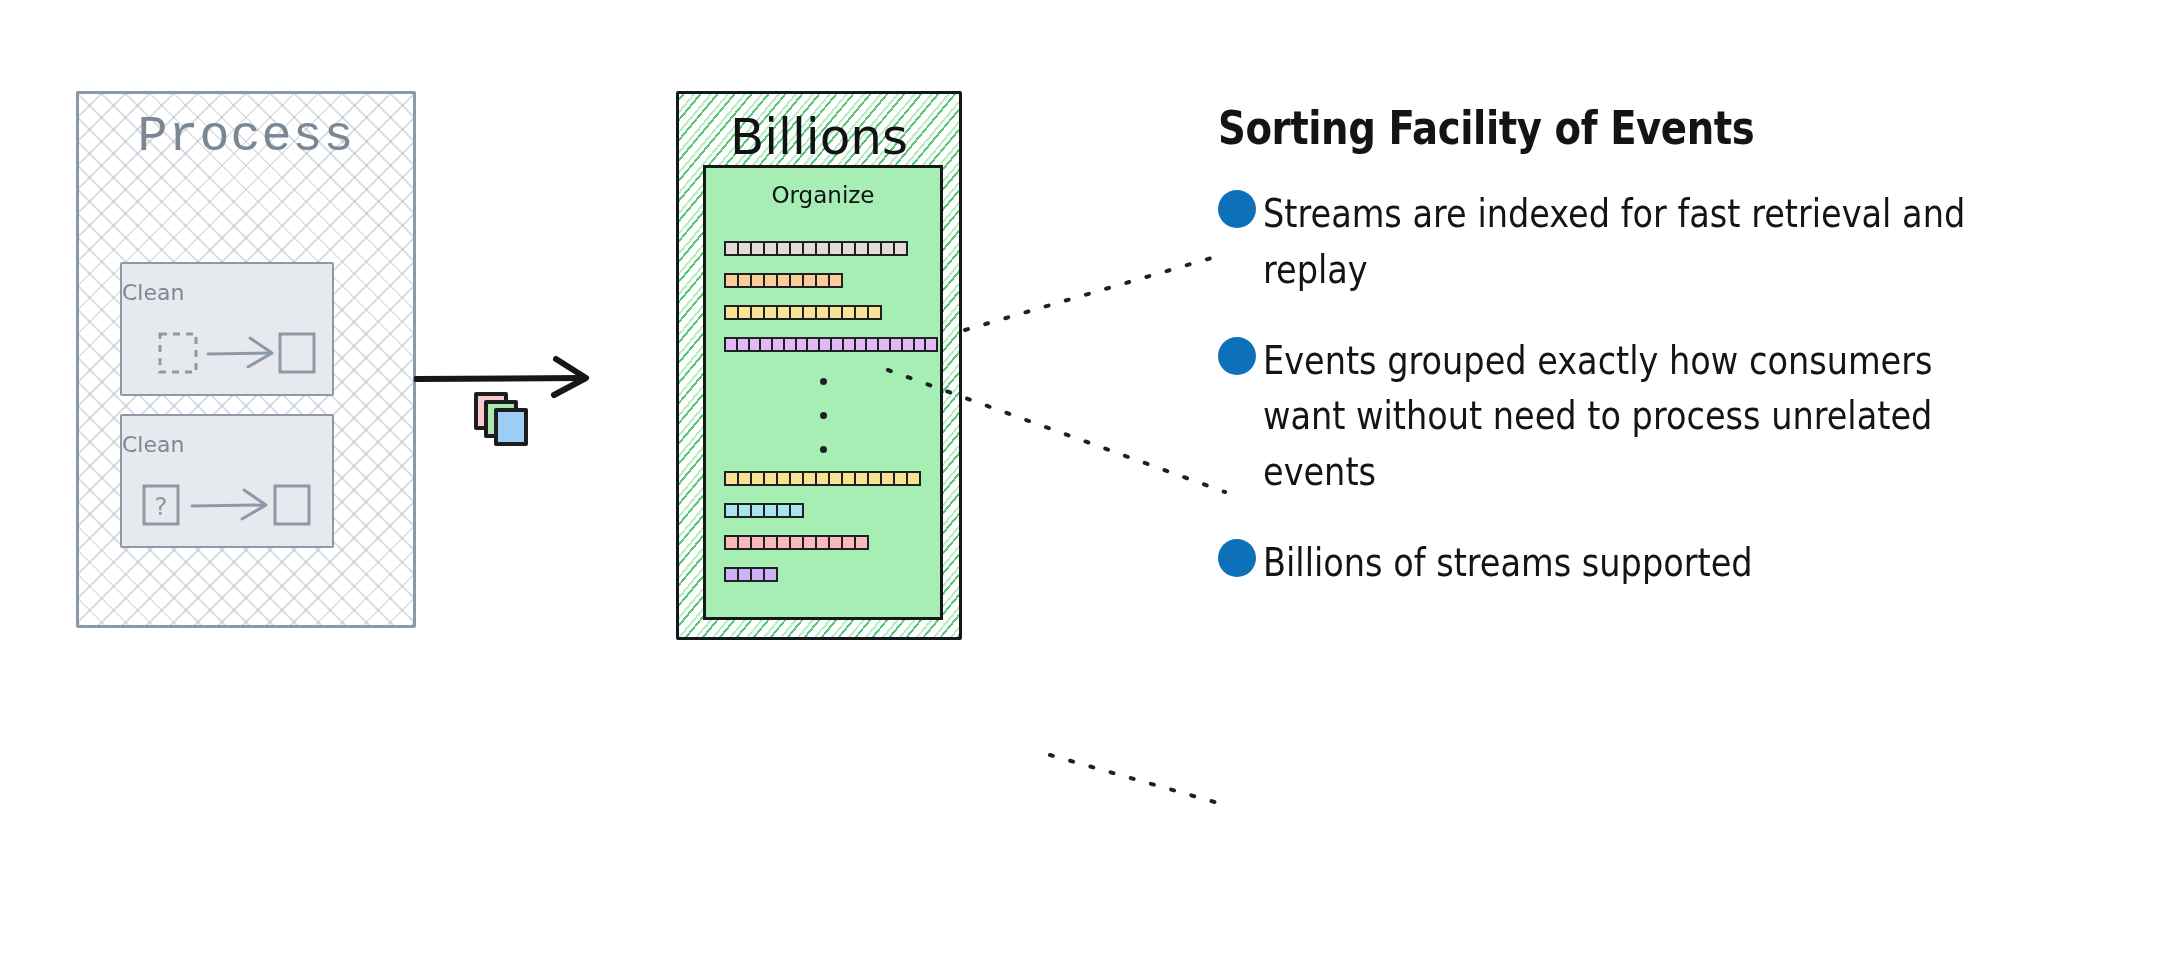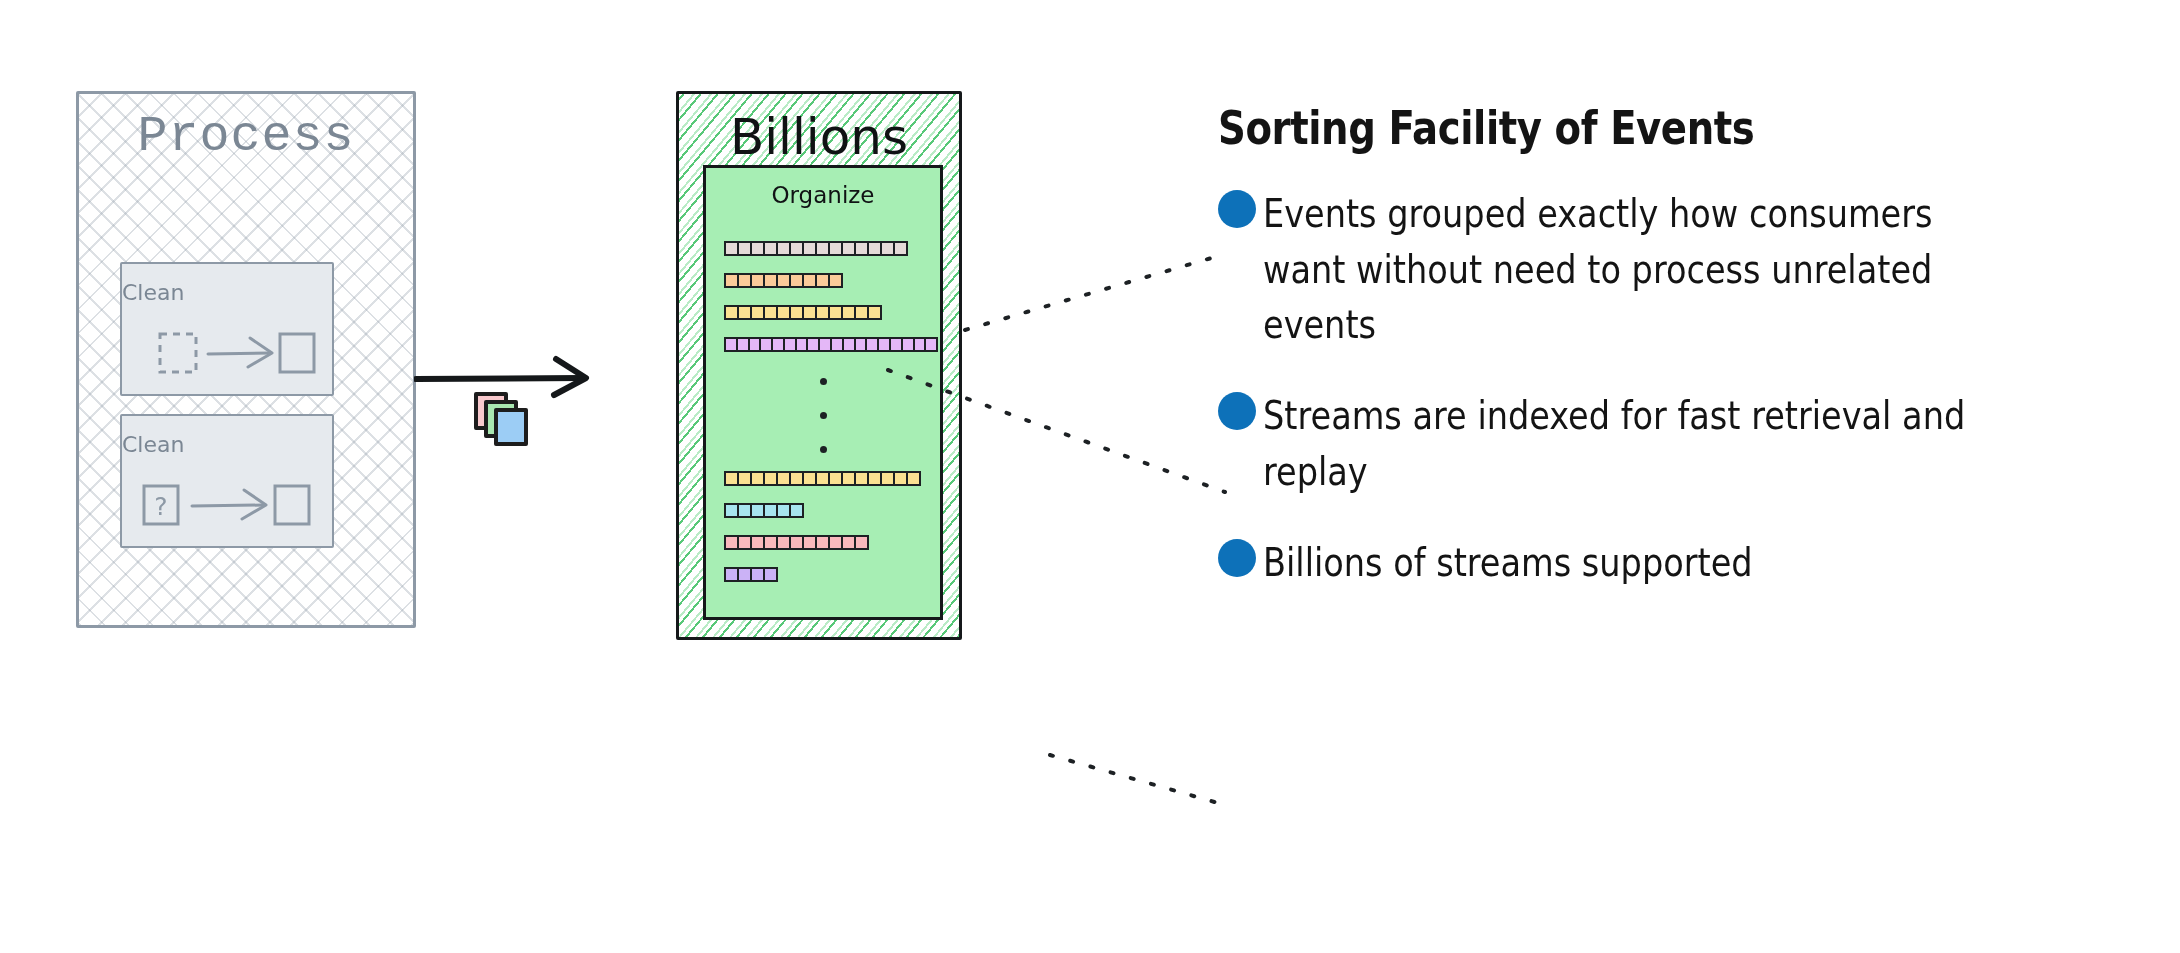--- a/index.html
+++ b/index.html
@@ -412,26 +412,26 @@
     <path d="M965 330 L1225 254" fill="none" stroke="#1d2124" stroke-width="4" stroke-linecap="round" stroke-dasharray="3 18"></path>
     <path d="M888 370 L1225 492" fill="none" stroke="#1d2124" stroke-width="4" stroke-linecap="round" stroke-dasharray="3 18"></path>
     <path d="M1050 755 L1225 805" fill="none" stroke="#1d2124" stroke-width="4" stroke-linecap="round" stroke-dasharray="3 18"></path>
   </svg>
 
   <div id="info-panel">
     <div id="info-title">Sorting Facility of Events</div>
 
     <div class="info-bullet">
       <div class="bullet-dot"></div>
-      <div class="bullet-text">Events grouped exactly how consumers want without need to process unrelated events</div>
+      <div class="bullet-text">Streams are indexed for fast retrieval and replay</div>
     </div>
 
     <div class="info-bullet">
       <div class="bullet-dot"></div>
-      <div class="bullet-text">Streams are indexed for fast retrieval and replay</div>
+      <div class="bullet-text">Events grouped exactly how consumers want without need to process unrelated events</div>
     </div>
 
     <div class="info-bullet">
       <div class="bullet-dot"></div>
       <div class="bullet-text">Billions of streams supported</div>
     </div>
   </div>
 
 </div>
 

